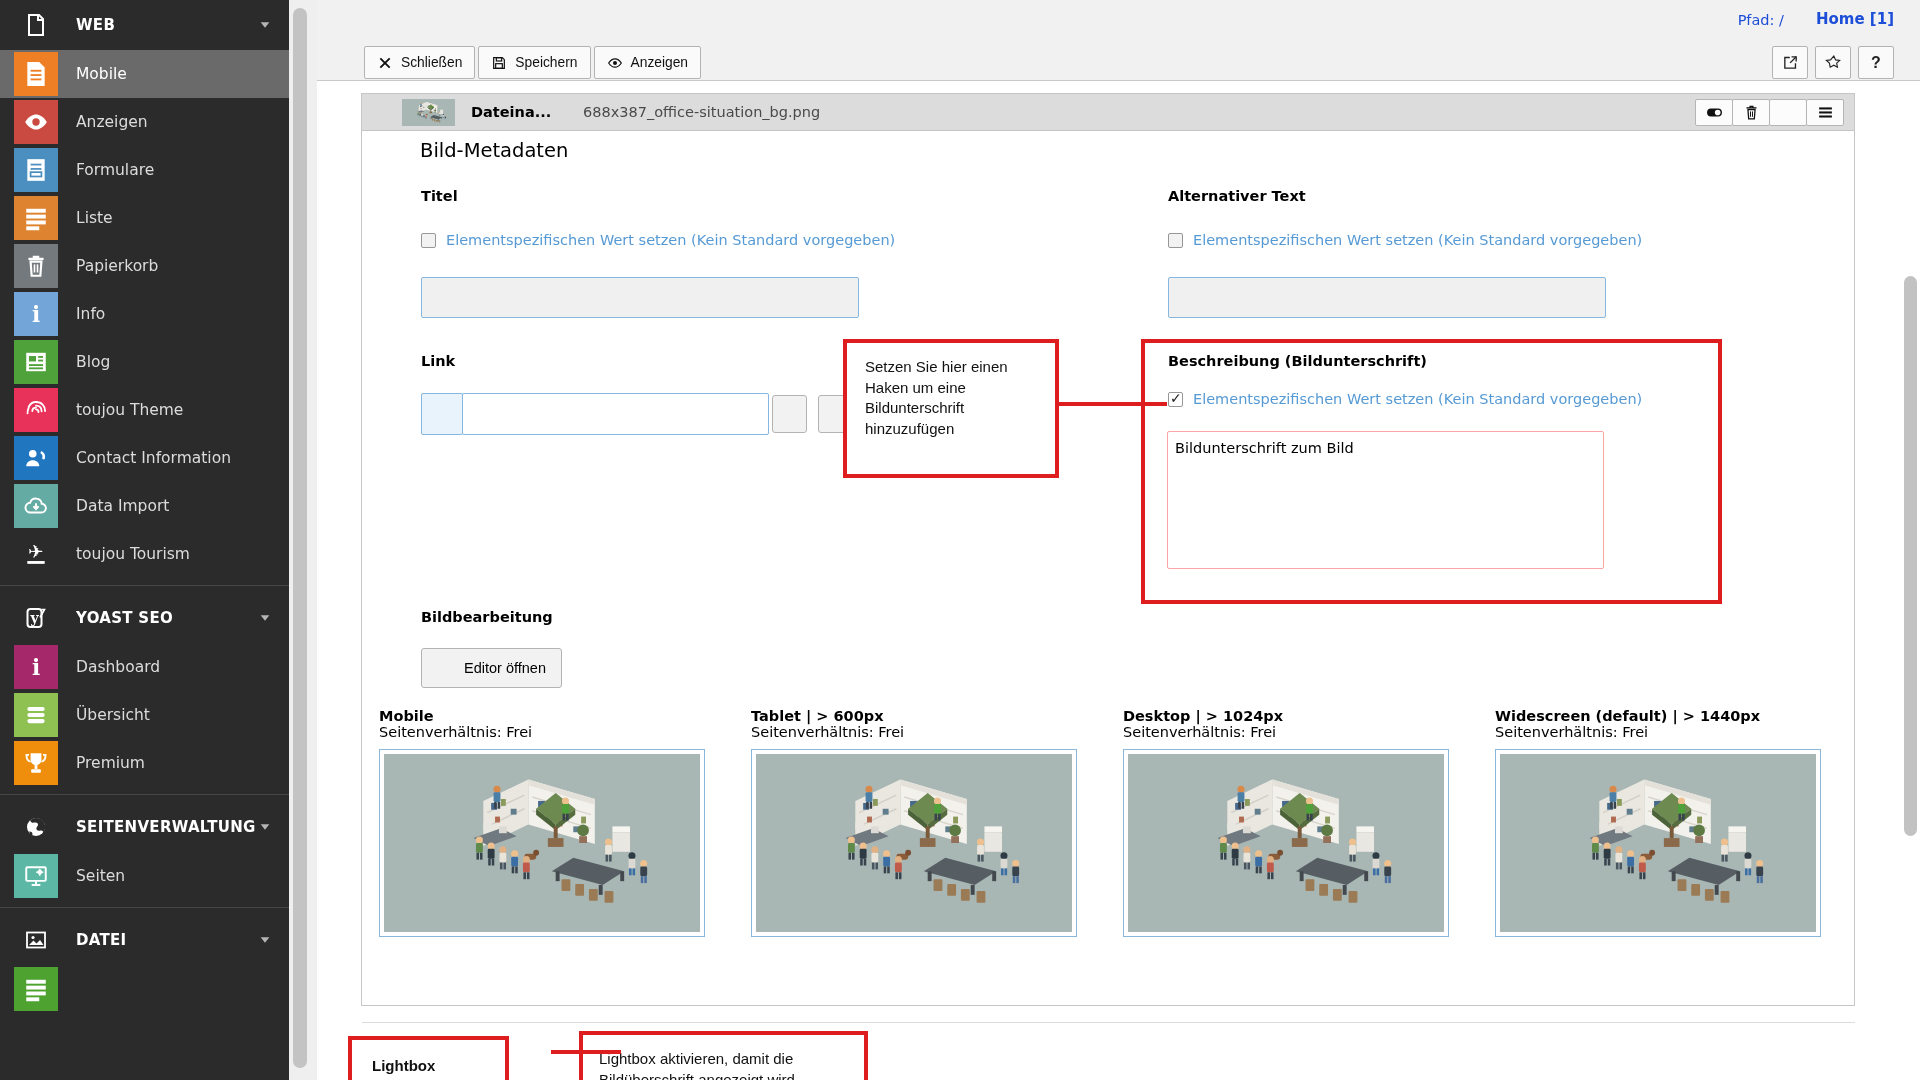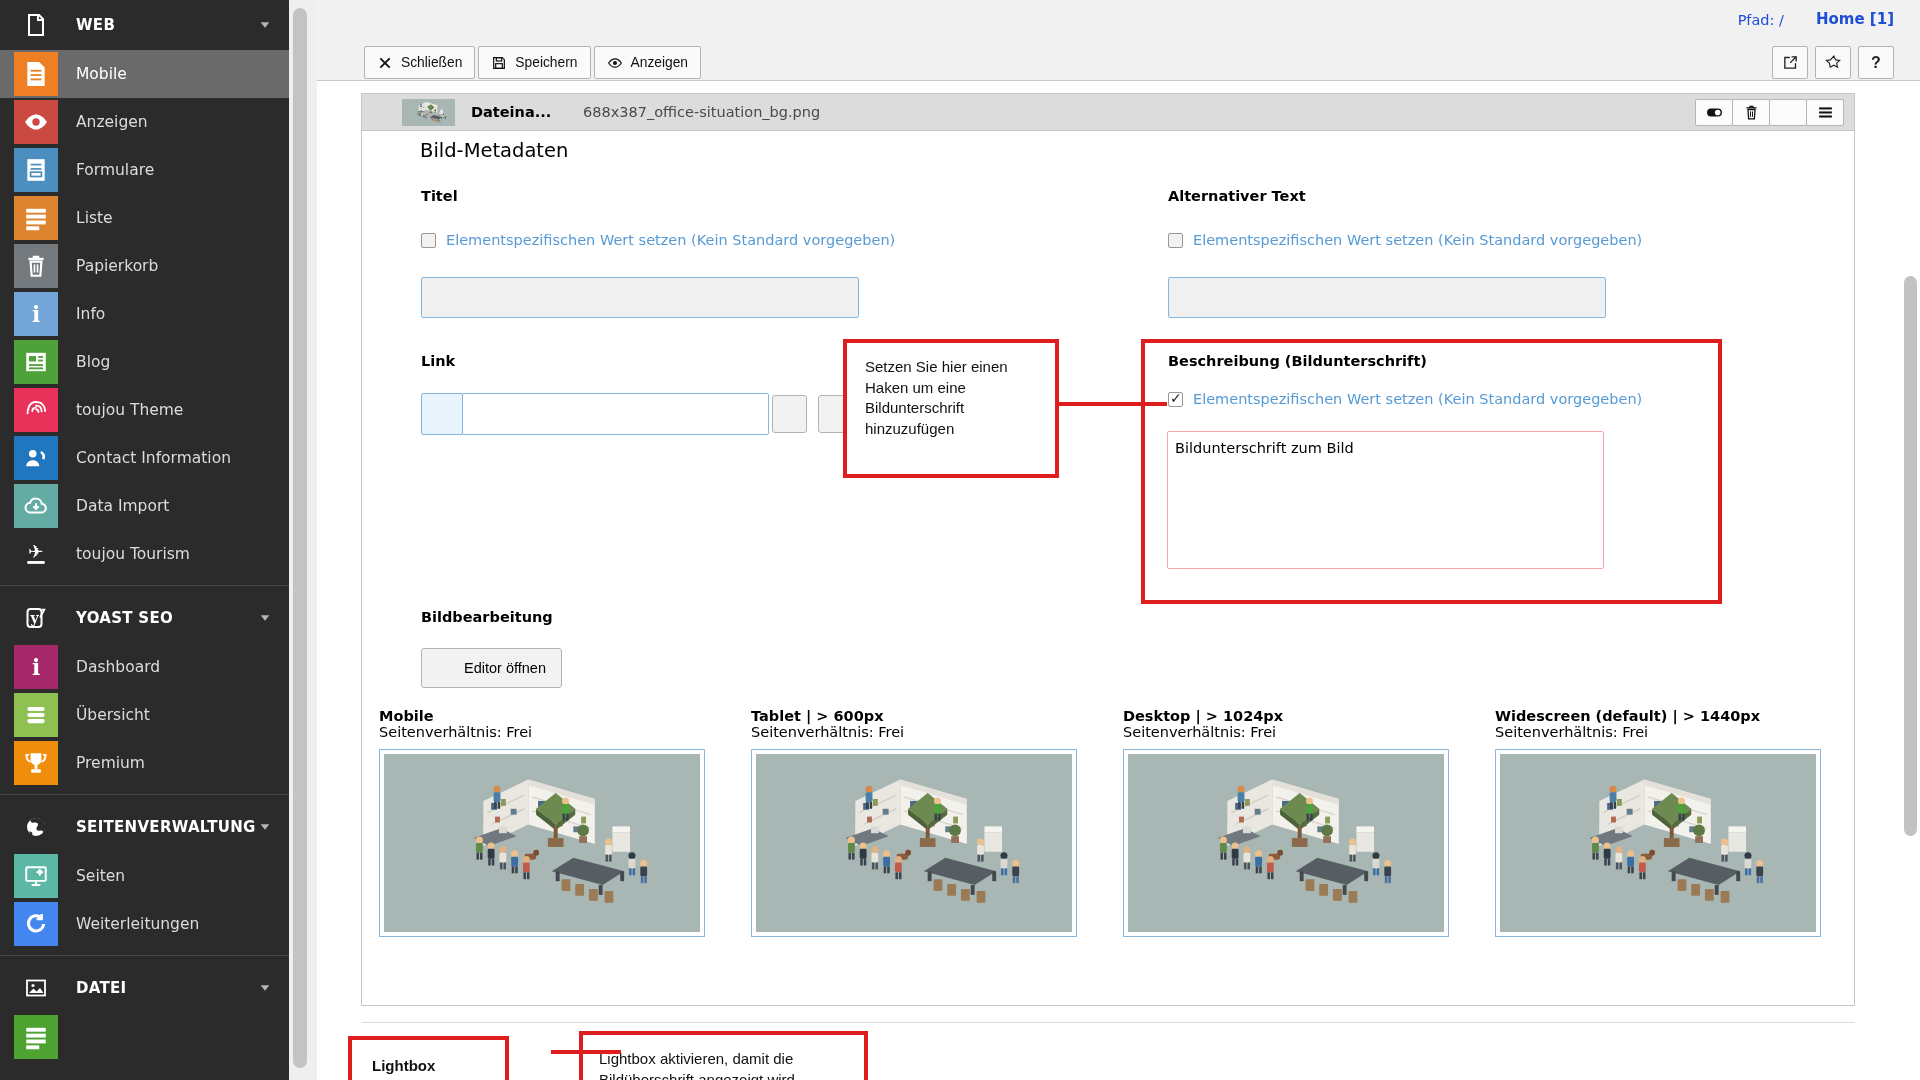--- a/index.html
+++ b/index.html
@@ -413,29 +413,20 @@
             <line x1="12" y1="16.5" x2="12" y2="19.5"></line>
             <line x1="8" y1="20.3" x2="16" y2="20.3"></line>
             <circle cx="15.5" cy="8.5" r="2.2" fill="#fff" stroke="none"></circle>
             <g stroke-width="1.4">
               <line x1="15.5" y1="5.2" x2="15.5" y2="11.8"></line>
               <line x1="12.2" y1="8.5" x2="18.8" y2="8.5"></line>
             </g>
           </svg>
         </span>
         <span class="sb-label">Seiten</span>
-      </div>
-      <div class="sb-item">
-        <span class="sb-icon icon" style="background: rgb(68, 134, 240); --accent: #4486f0;">
-          <svg viewBox="0 0 24 24" fill="none" stroke="#fff">
-            <path d="M17.6 7.2A7 7 0 1 0 19 12" stroke-width="2.8"></path>
-            <path d="M17.2 2.8v4.6h-4.6" stroke-width="2.2"></path>
-          </svg>
-        </span>
-        <span class="sb-label">Weiterleitungen</span>
       </div>
       <div class="sb-div"></div>
       <div class="sb-header">
         <span class="sb-hicon icon">
           <svg viewBox="0 0 24 24">
             <rect x="3" y="4.5" width="18" height="15" fill="none" stroke="#fff" stroke-width="1.8"></rect>
             <circle cx="9" cy="9.5" r="1.6" fill="#fff"></circle>
             <path d="M5 17l4.5-4.5 3 3L16 12l3.5 5z" fill="#fff"></path>
           </svg>
         </span>

